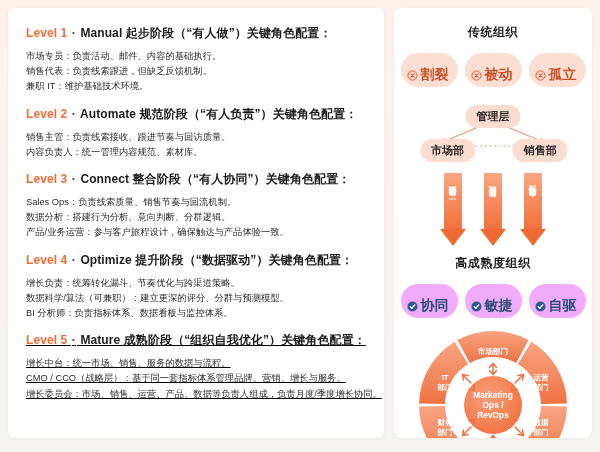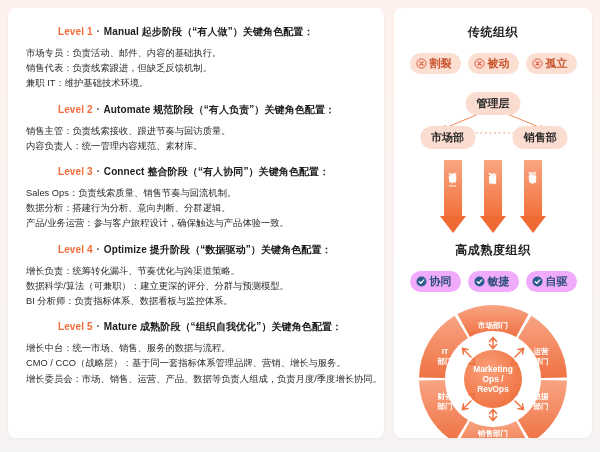--- a/index.html
+++ b/index.html
@@ -30,29 +30,28 @@
     border-radius: 7px;
     box-shadow: 0 1px 3px rgba(180,130,110,0.10);
     overflow: hidden;
   }
   .left-inner {
     padding: 17px 16px 10px 18px;
   }
   .level-block {
     margin-bottom: 11px;
   }
-  .level-block:last-child { margin-bottom: 0; }
+  .level-block:last-child { margin-bottom: 0; text-decoration: underline; }
   .level-head {
-    font-size: 10px;
+    font-size: 12px;
     font-weight: bold;
     color: #1c1c1c;
     letter-spacing: 0.1px;
     margin-bottom: 7px;
     white-space: nowrap;
-    margin-left: 32px;
   }
   .level-head .lv {
     color: #f26c38;
     font-weight: bold;
   }
   .level-head .dot-sep {
     color: #444;
     padding: 0 1px;
   }
   .level-line {
@@ -84,23 +83,23 @@
   .badges {
     display: flex;
     justify-content: center;
     gap: 7px;
     margin-top: 12px;
   }
   .badge {
     display: flex;
     align-items: center;
     gap: 3px;
-    padding: 3px 9px 3px 6px;
+    padding: 13px 9px 3px 6px;
     border-radius: 999px;
-    font-size: 11px;
+    font-size: 14px;
     font-weight: bold;
     white-space: nowrap;
   }
   .badge.neg {
     background: #fbdfd3;
     color: #c9512a;
   }
   .badge.pos {
     background: #f0abfc;
     color: #2e4f78;

